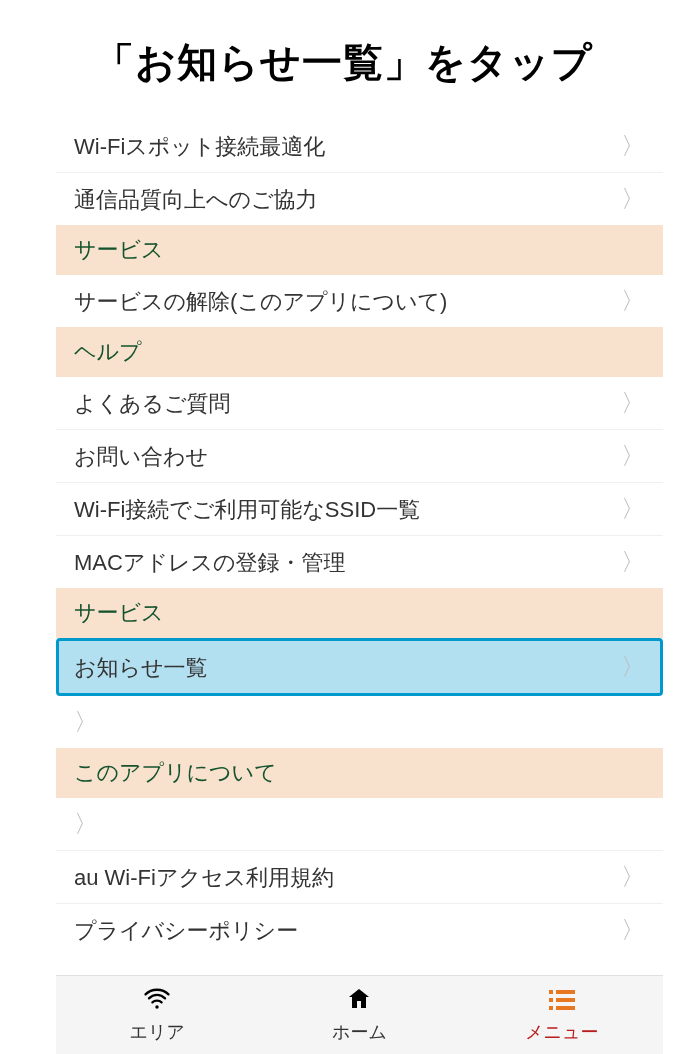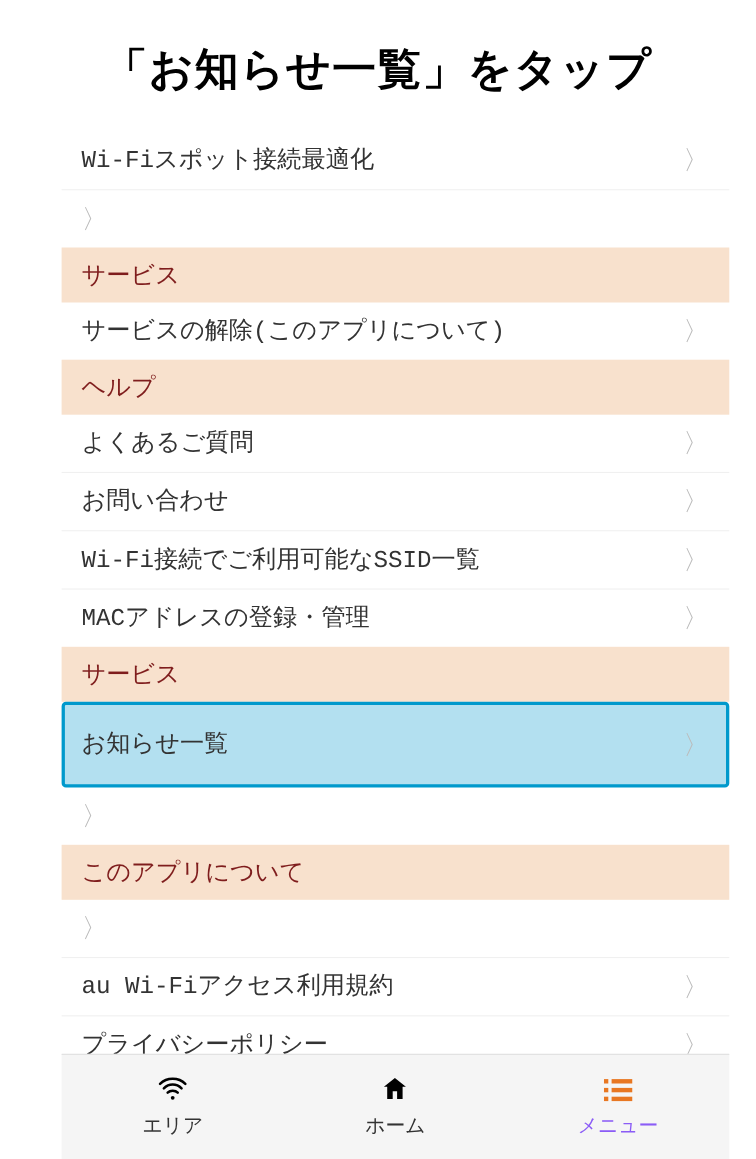--- a/index.html
+++ b/index.html
@@ -25,59 +25,58 @@
       color: #000;
       letter-spacing: 1px;
     }
     .menu-container {
       padding: 0 0;
     }
     .section-header {
       background: #f8e1cd;
       padding: 10px 18px;
       font-size: 22px;
-      color: #7f1d1d;
+      color: #14532d;
       margin-left: 56px;
       margin-right: 24px;
     }
     .menu-item {
       display: flex;
-      align-items: flex-start;
+      align-items: flex-end;
       justify-content: space-between;
       padding: 10px 18px;
       font-size: 22px;
       color: #333;
       margin-left: 56px;
       margin-right: 24px;
       cursor: pointer;
       border-bottom: 1px solid #f0f0f0;
-      font-family: Liberation Mono, monospace;
     }
     .menu-item.highlighted {
       background: #b3e0f0;
       border: 3px solid #0099cc;
       border-radius: 4px;
       margin-left: 56px;
       margin-right: 24px;
-      padding: 20px 15px;
+      padding: 10px 15px;
     }
     .menu-item.no-border {
       border-bottom: none;
     }
     .chevron {
       color: #bbb;
       font-size: 24px;
       font-weight: 300;
     }
     .bottom-nav {
       position: absolute;
       bottom: 0;
       left: 56px;
       right: 24px;
-      height: 96px;
+      height: 79px;
       background: #f5f5f5;
       display: flex;
       justify-content: space-around;
       align-items: center;
       border-top: 1px solid #e0e0e0;
     }
     .nav-item {
       display: flex;
       flex-direction: column;
       align-items: center;
@@ -88,21 +87,21 @@
     }
     .nav-icon {
       font-size: 26px;
       margin-bottom: 2px;
     }
     .nav-label {
       font-size: 18px;
       color: #333;
     }
     .nav-item.active .nav-label {
-      color: #8b5cf6;
+      color: #b91c1c;
     }
     .nav-item.active .nav-icon {
       color: #e87722;
     }
     .wifi-icon svg {
       width: 28px;
       height: 23px;
     }
     .home-icon svg {
       width: 24px;
@@ -119,20 +118,21 @@
 <div class="header">
   <h1 class="header-title">「お知らせ一覧」をタップ</h1>
 </div>
 
 <div class="menu-container">
   <div class="menu-item">
     <span>Wi-Fiスポット接続最適化</span>
     <span class="chevron">〉</span>
   </div>
   <div class="menu-item no-border">
+    <span>通信品質向上へのご協力</span>
     <span class="chevron">〉</span>
   </div>
 
   <div class="section-header">サービス</div>
   <div class="menu-item no-border">
     <span>サービスの解除(このアプリについて)</span>
     <span class="chevron">〉</span>
   </div>
 
   <div class="section-header">ヘルプ</div>

